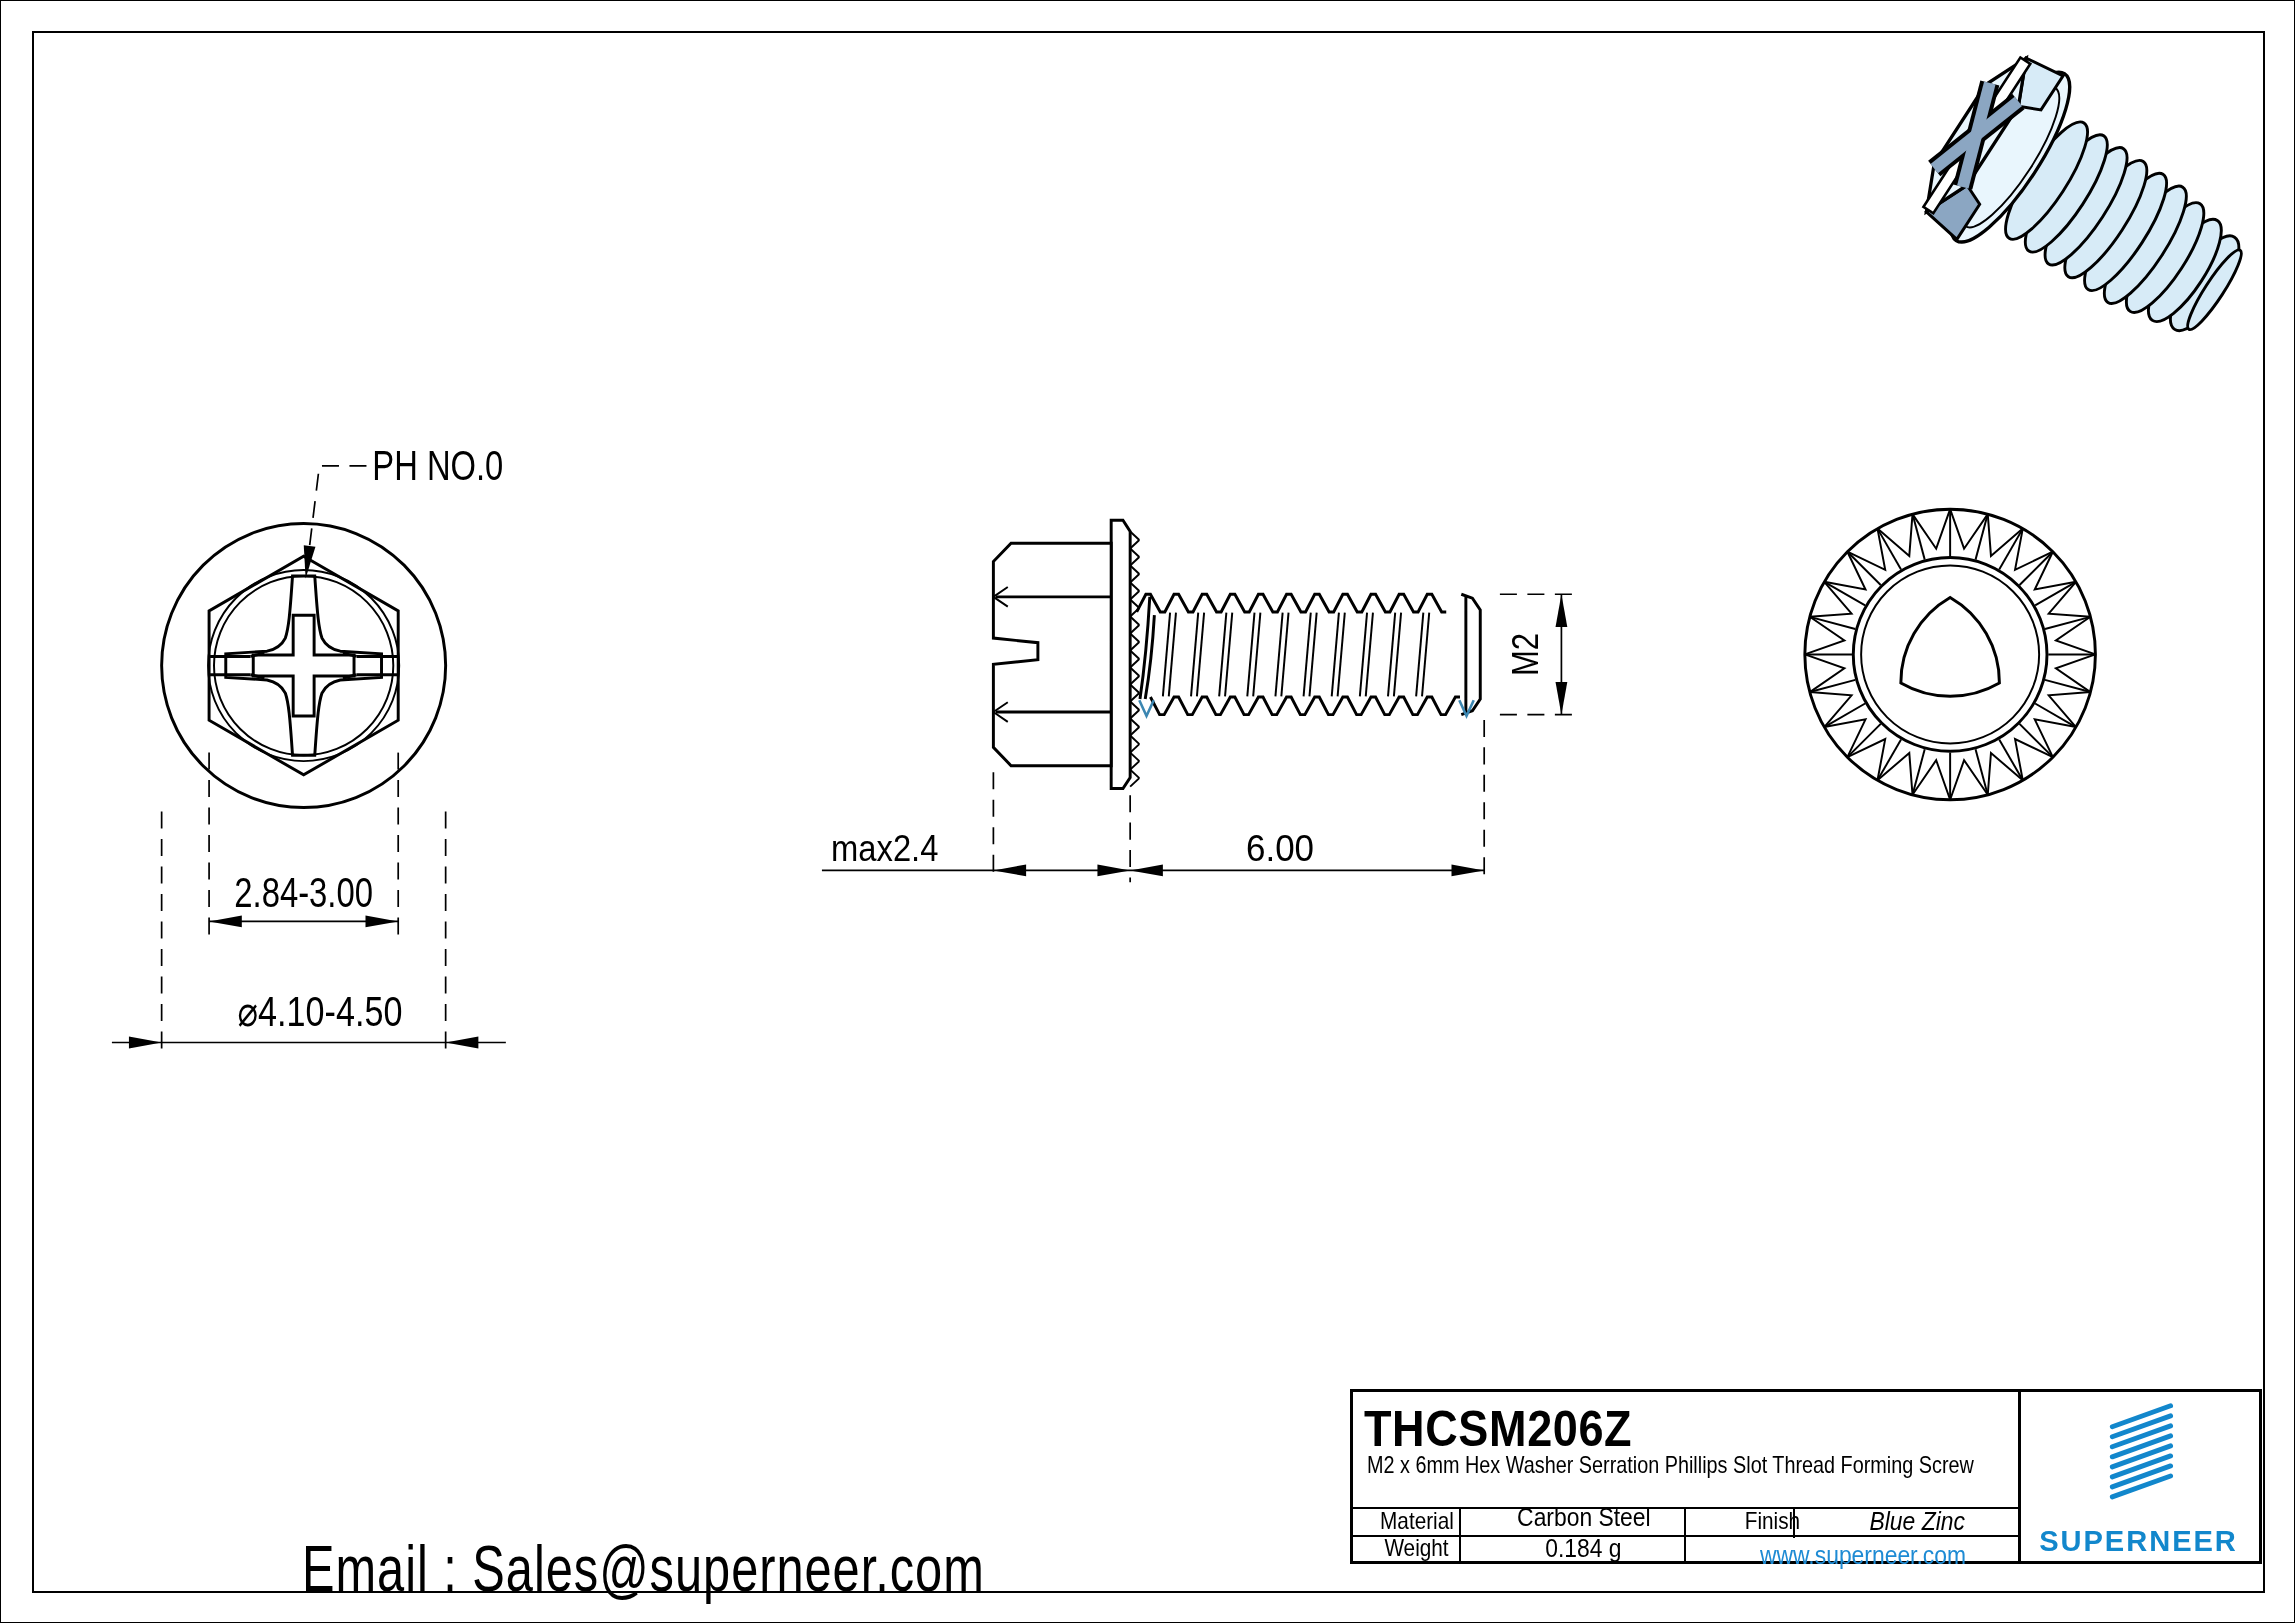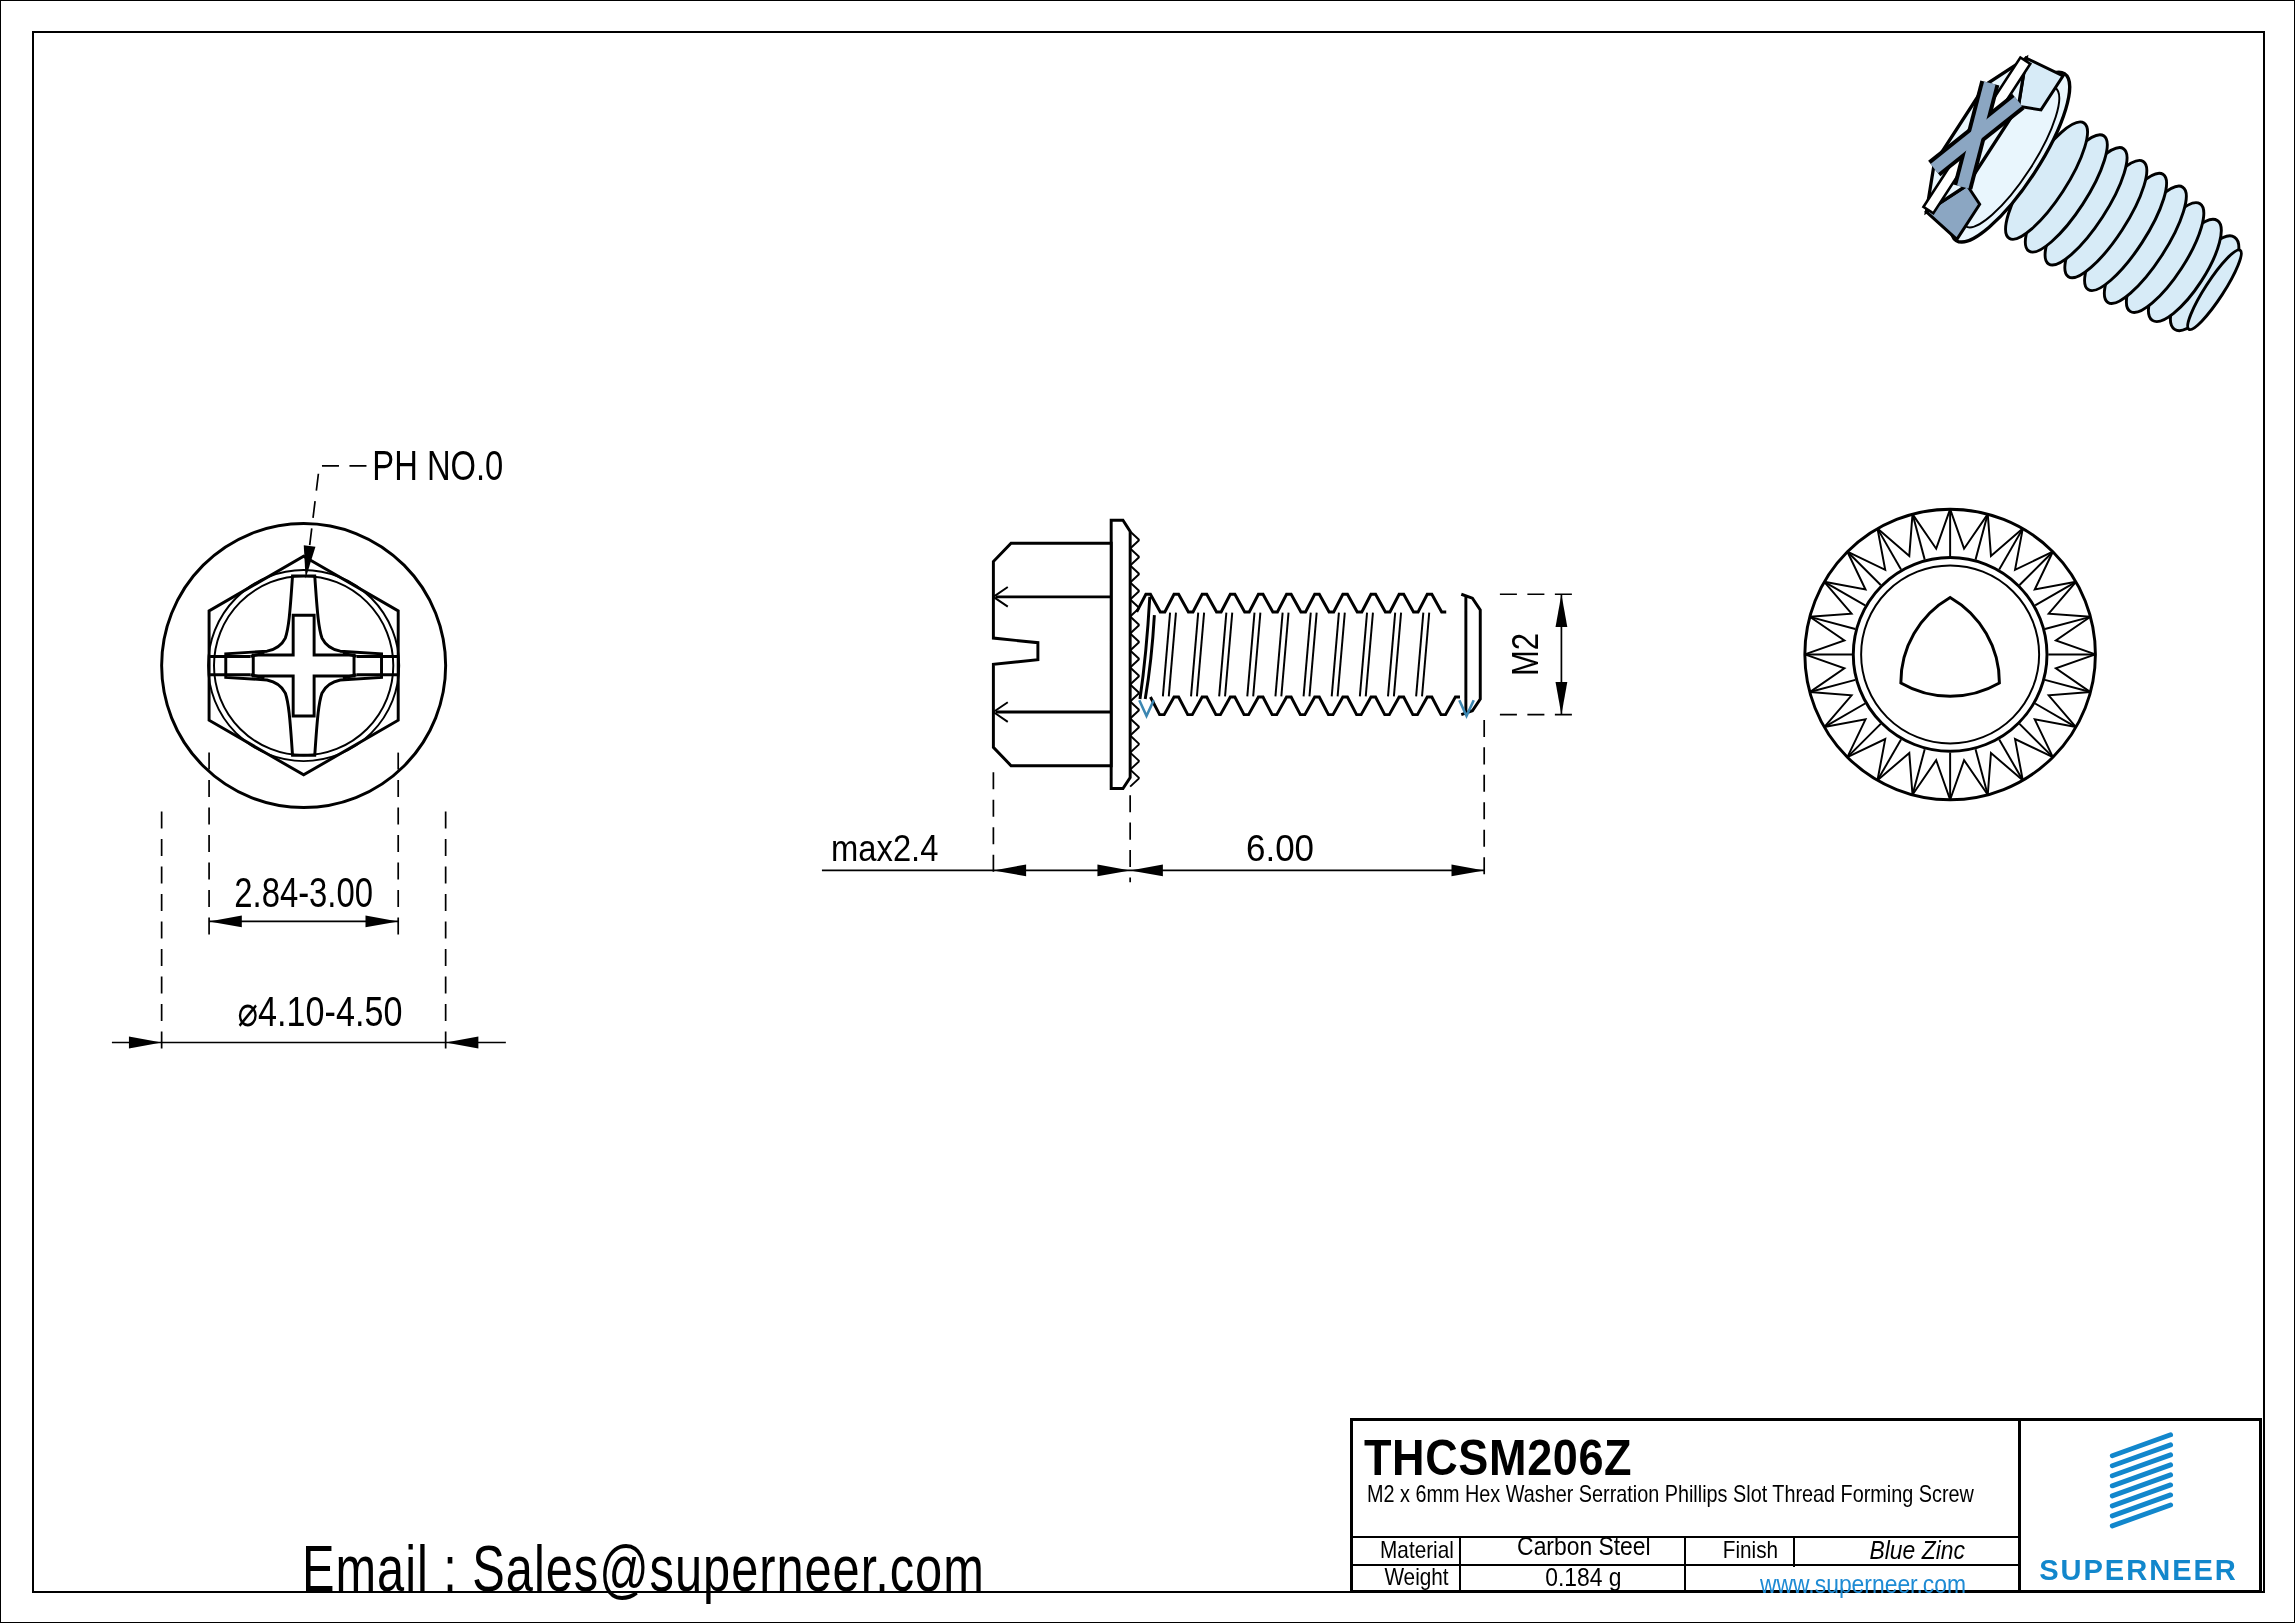--- a/index.html
+++ b/index.html
@@ -13,21 +13,21 @@
   .dim{stroke:#000;stroke-width:2.6;fill:none;}
   .dash{stroke:#000;stroke-width:2.6;fill:none;stroke-dasharray:26 16;}
   .dtext{font-family:"Liberation Sans",sans-serif;font-size:64px;fill:#000;}
   .dtext.small{font-size:56px;}
   .bluev{stroke:var(--runout,#3c87b2);stroke-width:4;fill:none;}
   .c3d{fill:var(--body3d,#d7ebf7);stroke:#000;stroke-width:4.5;}
   .c3dlight{fill:#e9f6fd;stroke:#000;stroke-width:5;}
   .c3ddark{fill:#8ba6c2;stroke:#000;stroke-width:4.5;}
   .stripe{stroke:var(--brand,#1287cc);stroke-width:7.5;stroke-linecap:round;}
   
-  #tblock{position:absolute;left:1350px;top:1418px;width:912px;height:175px;border:3.3px solid #000;box-sizing:border-box;background:#fff;}
+  #tblock{position:absolute;left:1350px;top:1389px;width:912px;height:175px;border:3.3px solid #000;box-sizing:border-box;background:#fff;}
   #tblock .abs{position:absolute;}
   #part-number{left:10.5px;top:7.9px;font-size:50px;font-weight:bold;letter-spacing:0.7px;transform:scaleX(.9);transform-origin:0 0;white-space:nowrap;}
   #part-desc{left:14.4px;top:60px;font-size:23.6px;transform:scaleX(.84);transform-origin:0 0;white-space:nowrap;}
   .hline{background:#000;height:2px;}
   .vline{background:#000;width:2px;}
   .cell{position:absolute;display:flex;align-items:center;justify-content:center;overflow:visible;margin-left:11px;}
   .cell span{display:inline-block;transform:scaleX(.88);white-space:nowrap;}
   .lbl{font-size:23.6px;}
   .val{font-size:26px;}
   #www-cell span{color:var(--link,#1e8bd4);}
@@ -272,21 +272,21 @@
   <div class="abs vline" style="left:106px;top:115px;height:54px;"></div>
   <div class="abs vline" style="left:331px;top:115px;height:54px;"></div>
   <div class="abs vline" style="left:440px;top:115px;height:31px;"></div>
 
   <div class="cell lbl" style="left:0;top:117px;width:106px;height:25px;">
       <span>Material</span>
     </div>
   <div class="cell val" style="left:108px;top:117px;width:223px;height:16px;">
       <span>Carbon Steel</span>
     </div>
-  <div class="cell lbl" style="left:333px;top:117px;width:107px;height:25px;">
+  <div class="cell lbl" style="left:333px;top:117px;width:107px;height:25px;justify-content:flex-end;">
       <span>Finish</span>
     </div>
   <div class="cell val" style="left:442px;top:117px;width:223px;height:25px;font-style:italic;">
       <span>Blue Zinc</span>
     </div>
   <div class="cell lbl" style="left:0;top:145px;width:106px;height:23.6px;">
       <span>Weight</span>
     </div>
   <div class="cell val" style="left:108px;top:145px;width:223px;height:23.6px;">
       <span>0.184 g</span>

